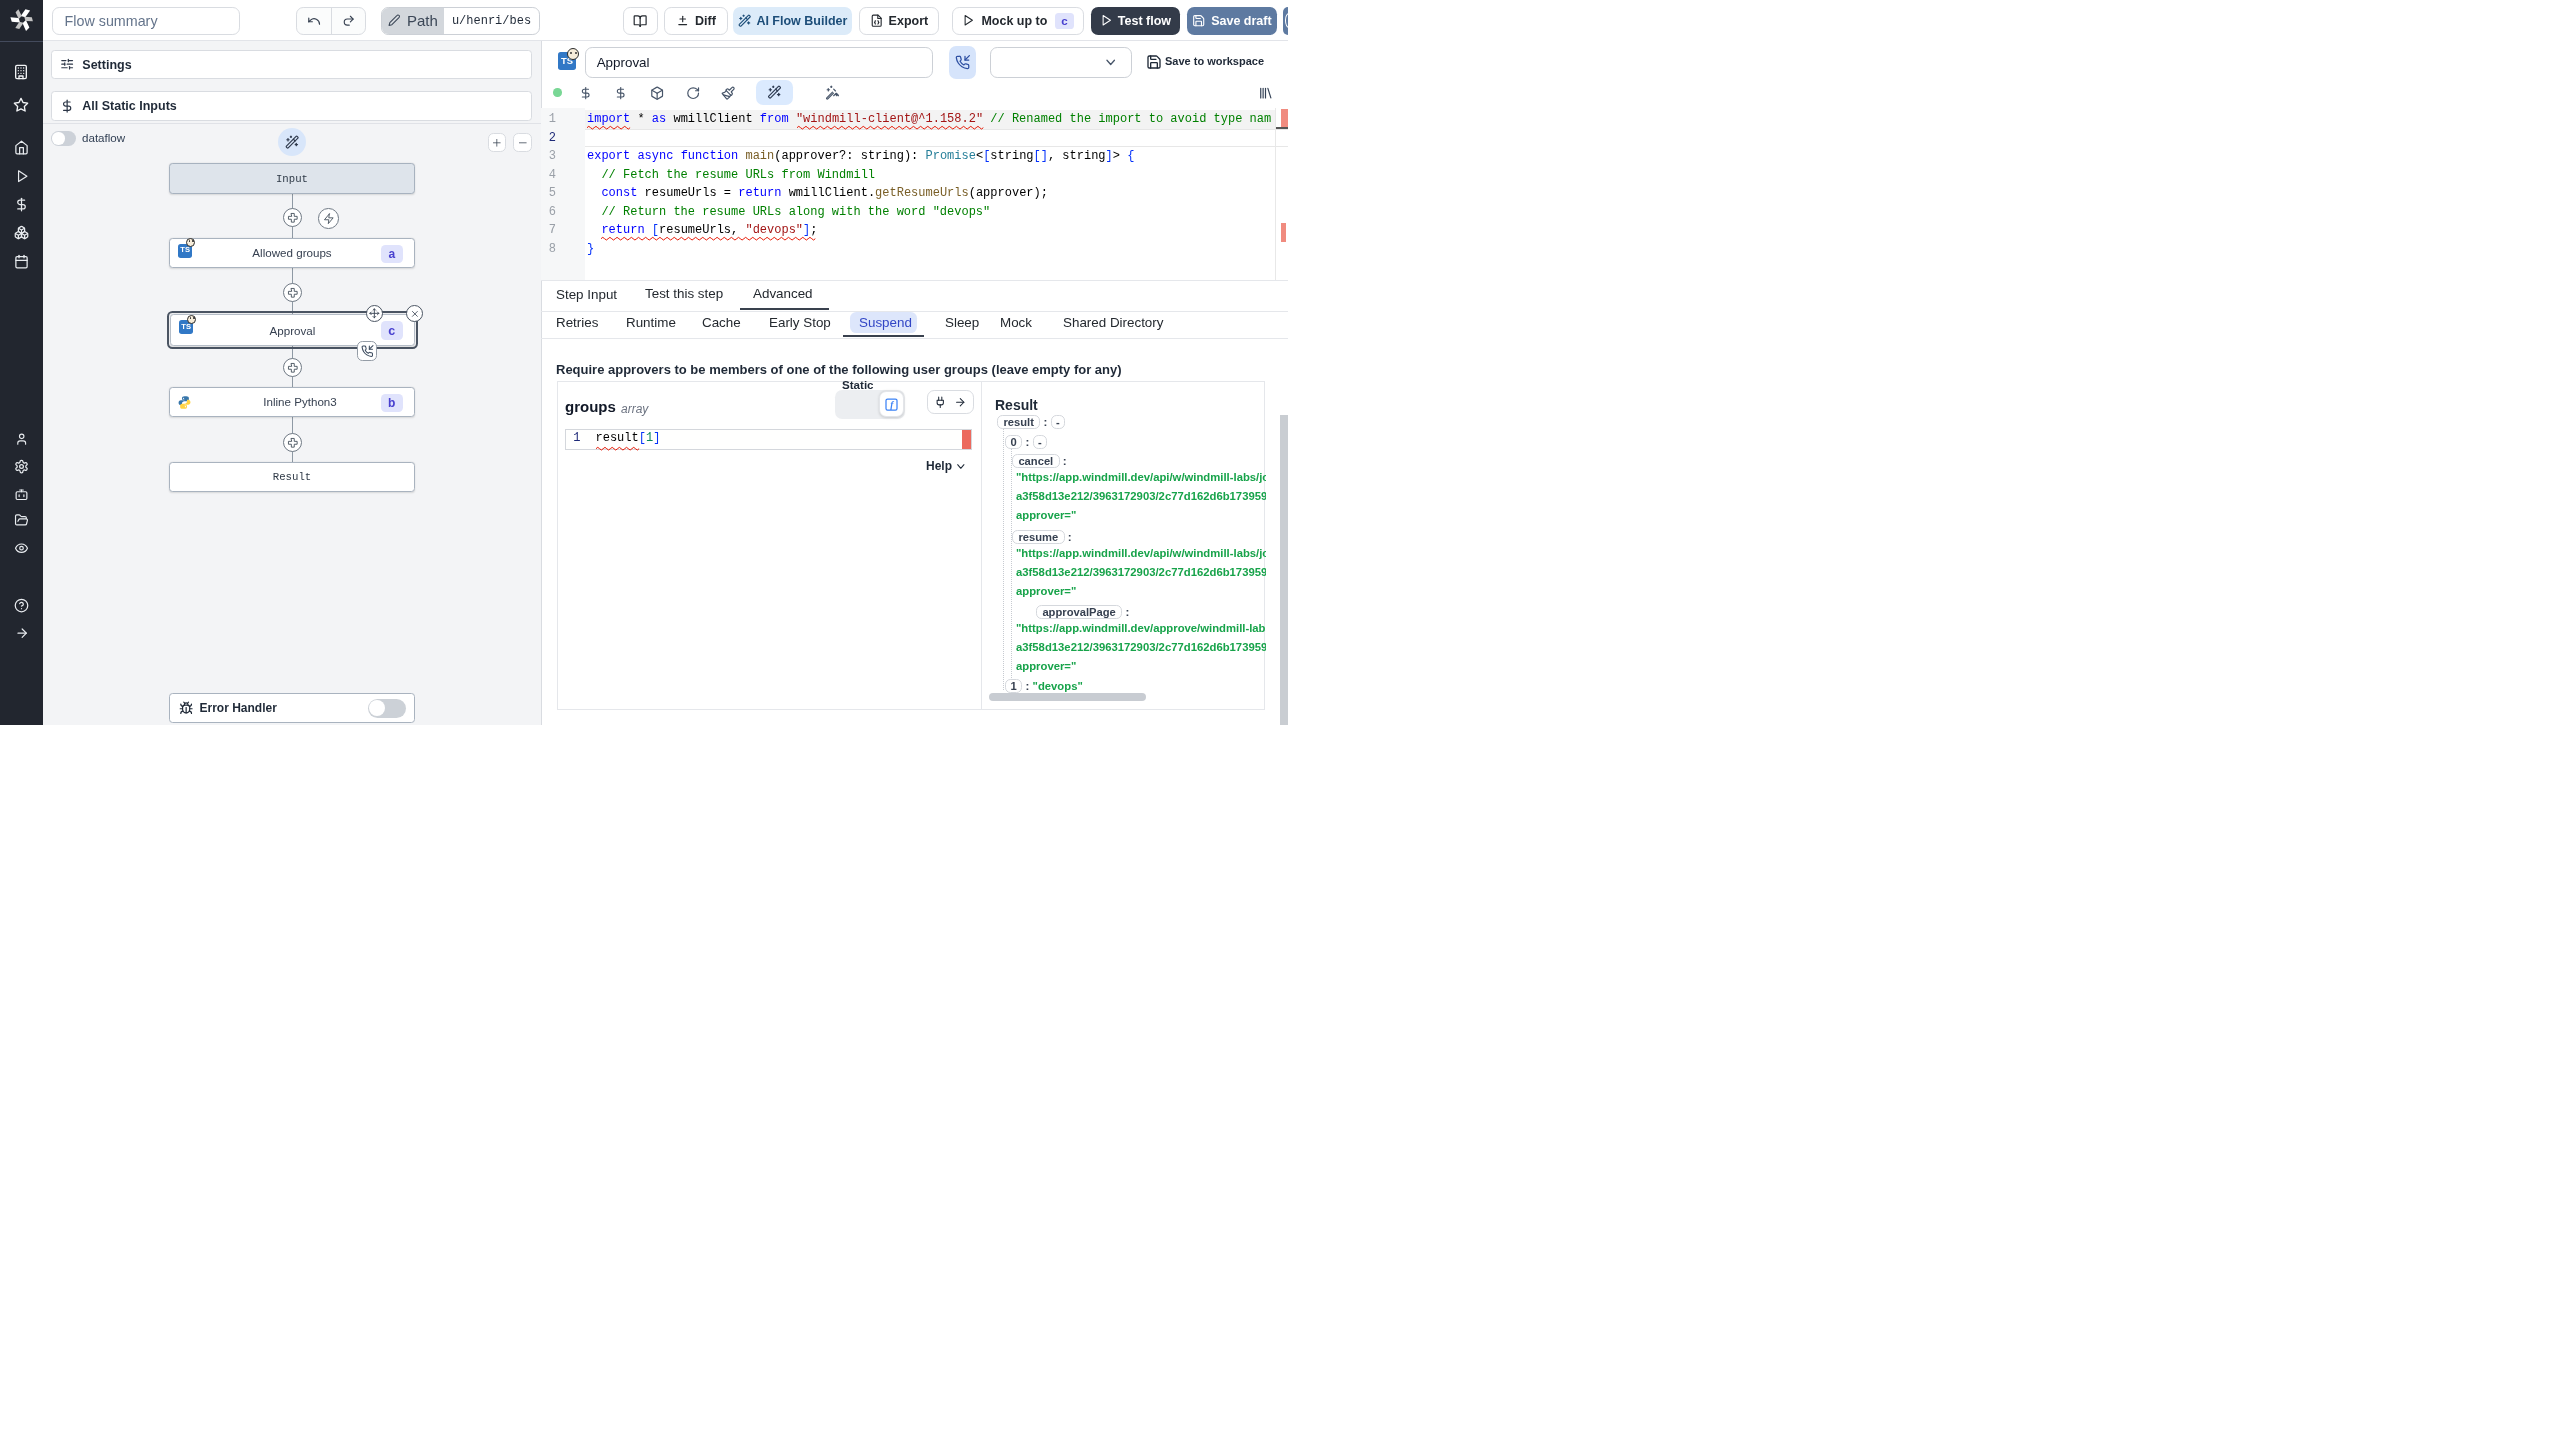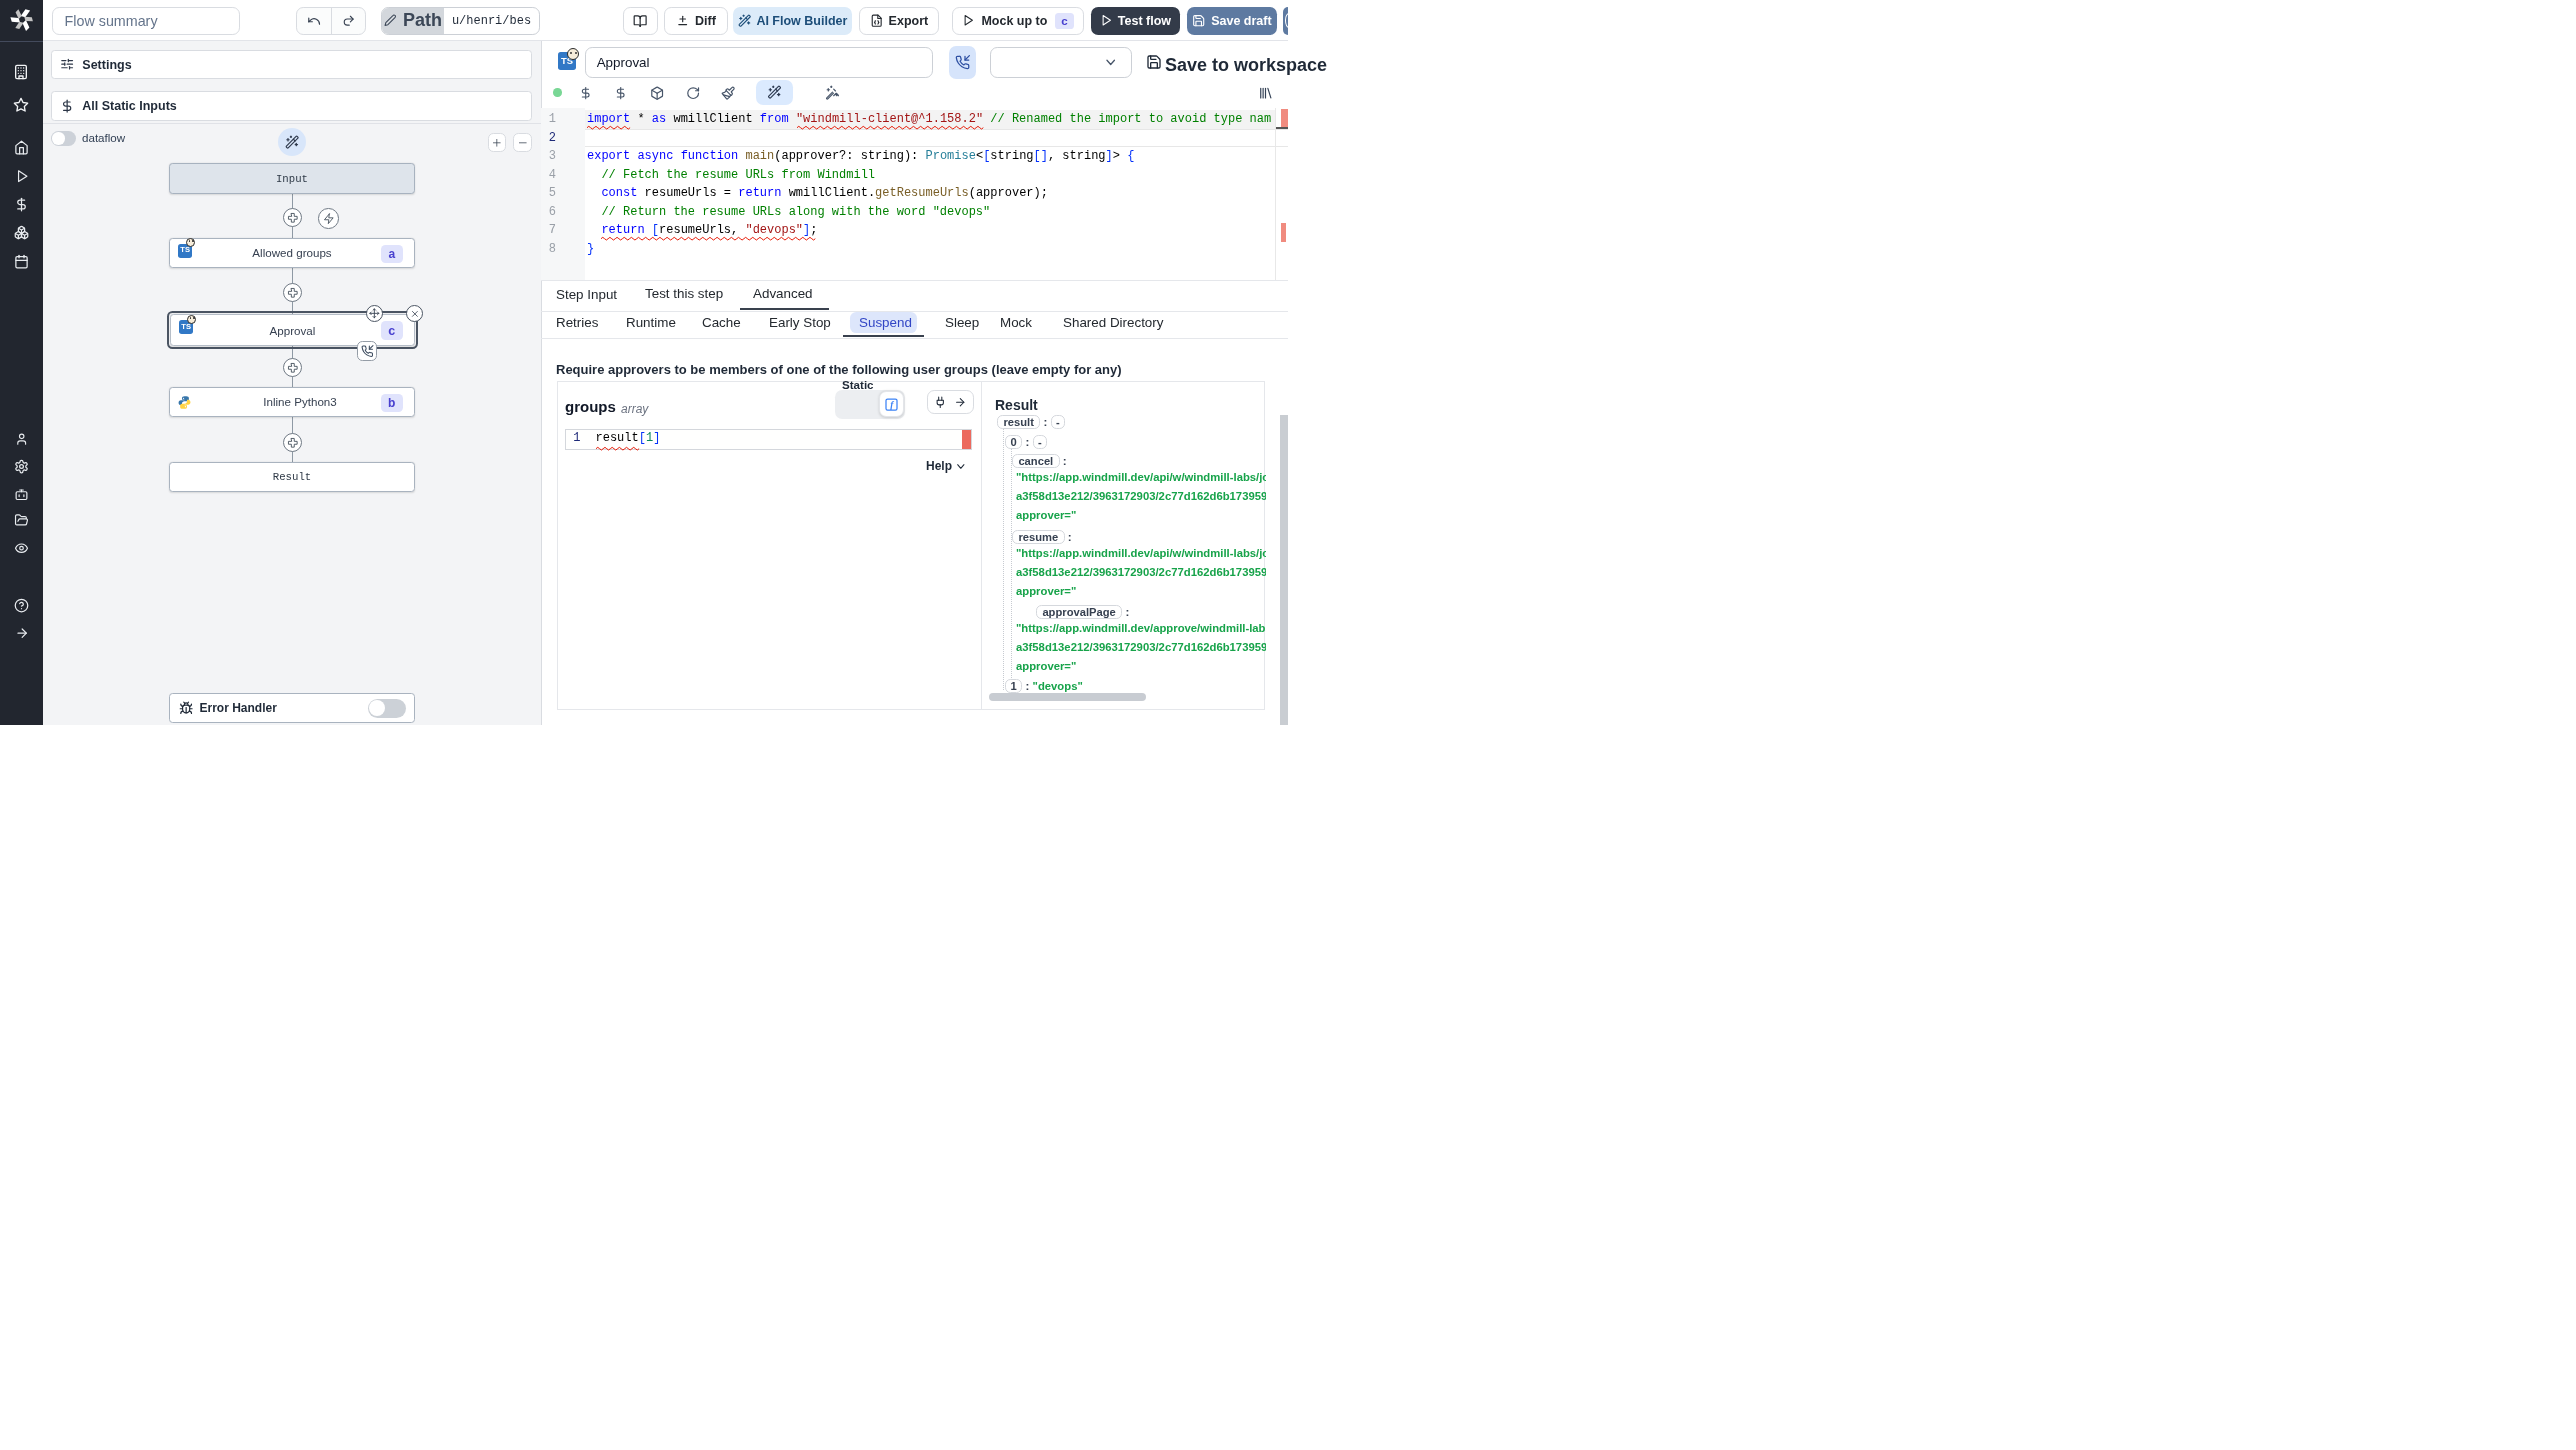--- a/index.html
+++ b/index.html
@@ -145,21 +145,21 @@
           <path d="m15 14 5-5-5-5"></path>
           <path d="M20 9H9.5a5.5 5.5 0 0 0 0 11H13"></path>
         </svg>
       </div>
 </div>
 <div class="abs" style="left:381px;top:6.7px;width:159px;height:28px;border:0.9px solid #ccd0d6;border-radius:7.2px;background:#fff;overflow:hidden;display:flex;">
  <div style="width:62px;height:100%;background:#d3d7dc;display:flex;align-items:center;justify-content:center;gap:6.3px;">
   <svg width="12.5" height="12.5" viewBox="0 0 24 24" fill="none" stroke="#3c4757" stroke-width="2" stroke-linecap="round" stroke-linejoin="round">
           <path d="M17 3a2.85 2.83 0 1 1 4 4L7.5 20.5 2 22l1.5-5.5Z"></path>
         </svg>
-  <span style="font-size:18px;font-weight:700;color:#3c4757">Path</span>
+  <span style="font-size:15px;font-weight:400;color:#3c4757">Path</span>
  </div>
  <div style="flex:1;display:flex;align-items:center;justify-content:center;font-family:'Liberation Mono',monospace;font-size:12px;color:#1f2937;">u/henri/bes</div>
 </div>
 <div class="abs btn" style="left:623px;top:6.7px;width:35px;height:28px;">
       <svg width="14.3" height="14.3" viewBox="0 0 24 24" fill="none" stroke="#24292f" stroke-width="2" stroke-linecap="round" stroke-linejoin="round">
         <path d="M12 7v14"></path>
         <path d="M3 18a1 1 0 0 1-1-1V4a1 1 0 0 1 1-1h5a4 4 0 0 1 4 4 4 4 0 0 1 4-4h5a1 1 0 0 1 1 1v13a1 1 0 0 1-1 1h-6a3 3 0 0 0-3 3 3 3 0 0 0-3-3z"></path>
       </svg>
     </div>
 <div class="abs btn" style="left:664px;top:6.7px;width:64px;height:28px;">
@@ -399,21 +399,21 @@
 </div>
 <div class="abs" style="left:990px;top:47px;width:142px;height:31px;border:0.9px solid #ccd0d6;border-radius:7.2px;"></div>
 <svg class="abs" style="left:1104px;top:57px" width="13.4" height="10.7" viewBox="0 0 24 20" fill="none" stroke="#475569" stroke-width="2.4" stroke-linecap="round" stroke-linejoin="round">
       <polyline points="5 6 12 14 19 6"></polyline>
     </svg>
 <svg class="abs" style="left:1146px;top:54px" width="16" height="16" viewBox="0 0 24 24" fill="none" stroke="#1f2937" stroke-width="2" stroke-linecap="round" stroke-linejoin="round">
       <path d="M15.2 3a2 2 0 0 1 1.4.6l3.8 3.8a2 2 0 0 1 .6 1.4V19a2 2 0 0 1-2 2H5a2 2 0 0 1-2-2V5a2 2 0 0 1 2-2z"></path>
       <path d="M17 21v-7a1 1 0 0 0-1-1H8a1 1 0 0 0-1 1v7"></path>
       <path d="M7 3v4a1 1 0 0 0 1 1h7"></path>
     </svg>
-<div class="abs" style="left:1165px;top:55px;font-size:18px;font-weight:700;color:#1f2937;white-space:nowrap;">Save to workspace</div>
+<div class="abs" style="left:1165px;top:55px;font-size:11px;font-weight:700;color:#1f2937;white-space:nowrap;">Save to workspace</div>
 
 <div class="abs" style="left:553px;top:88px;width:8.5px;height:8.5px;border-radius:50%;background:#79d795;"></div>
 <svg class="abs" style="left:579px;top:86px" width="13.4" height="14.3" viewBox="0 0 24 24" fill="none" stroke="#475569" stroke-width="2" stroke-linecap="round" stroke-linejoin="round">
       <line x1="12" y1="2" x2="12" y2="22"></line>
       <path d="M17 5H9.5a3.5 3.5 0 0 0 0 7h5a3.5 3.5 0 0 1 0 7H6"></path>
     </svg>
 <svg class="abs" style="left:614px;top:86px" width="13.4" height="14.3" viewBox="0 0 24 24" fill="none" stroke="#475569" stroke-width="2" stroke-linecap="round" stroke-linejoin="round">
       <line x1="12" y1="2" x2="12" y2="22"></line>
       <path d="M17 5H9.5a3.5 3.5 0 0 0 0 7h5a3.5 3.5 0 0 1 0 7H6"></path>
     </svg>

